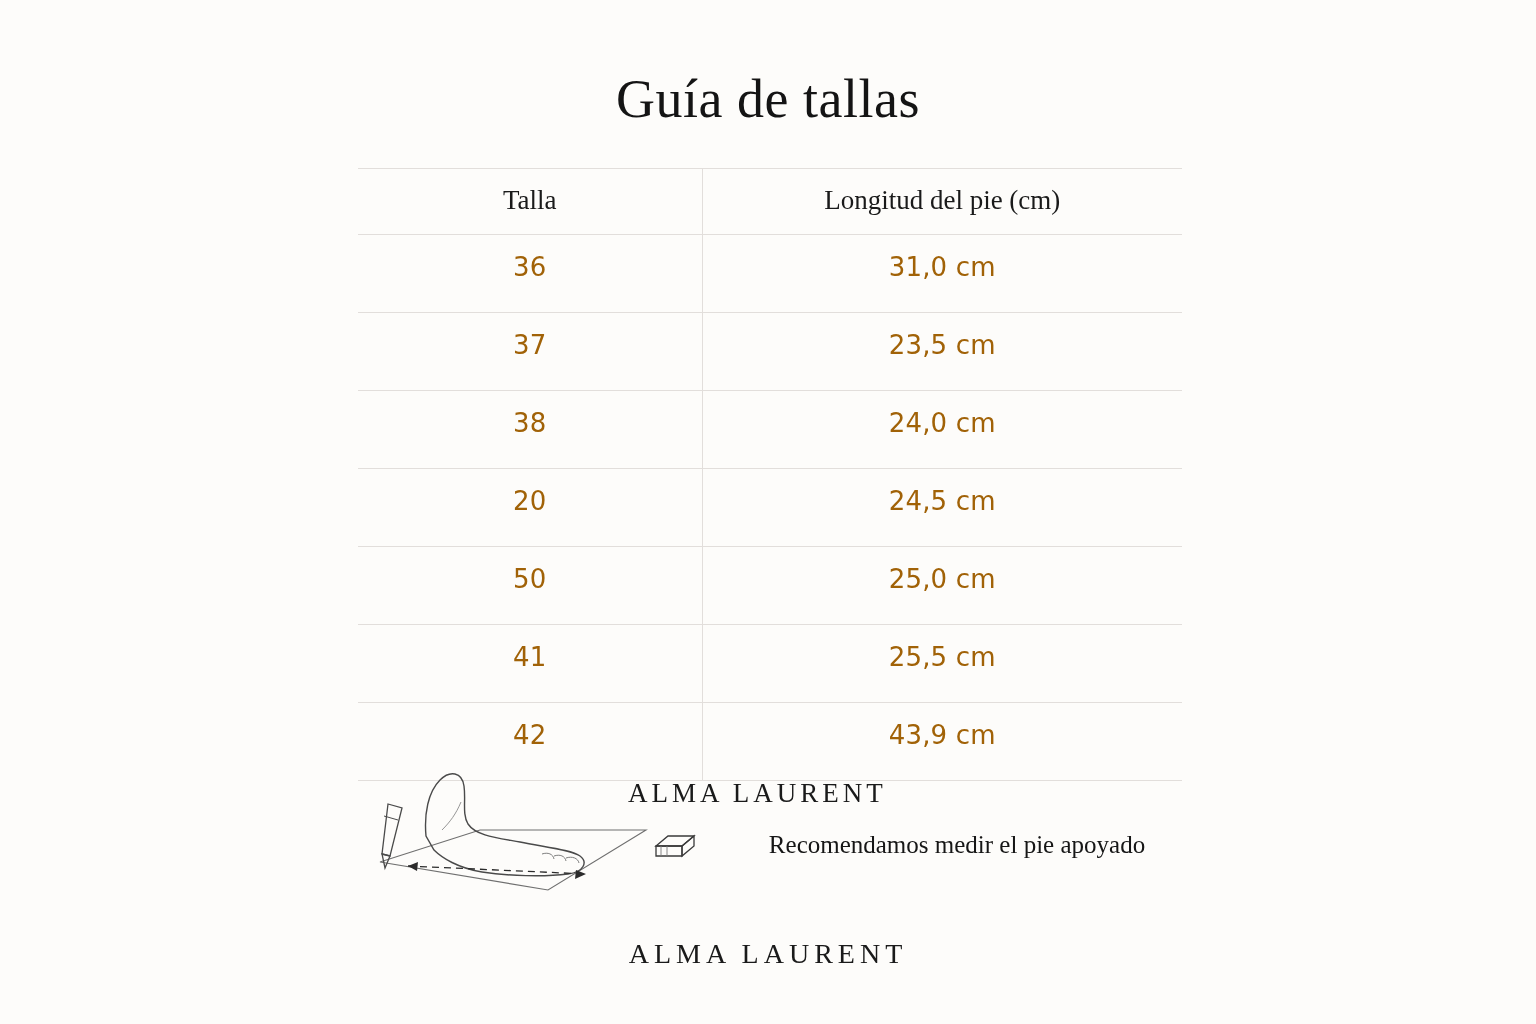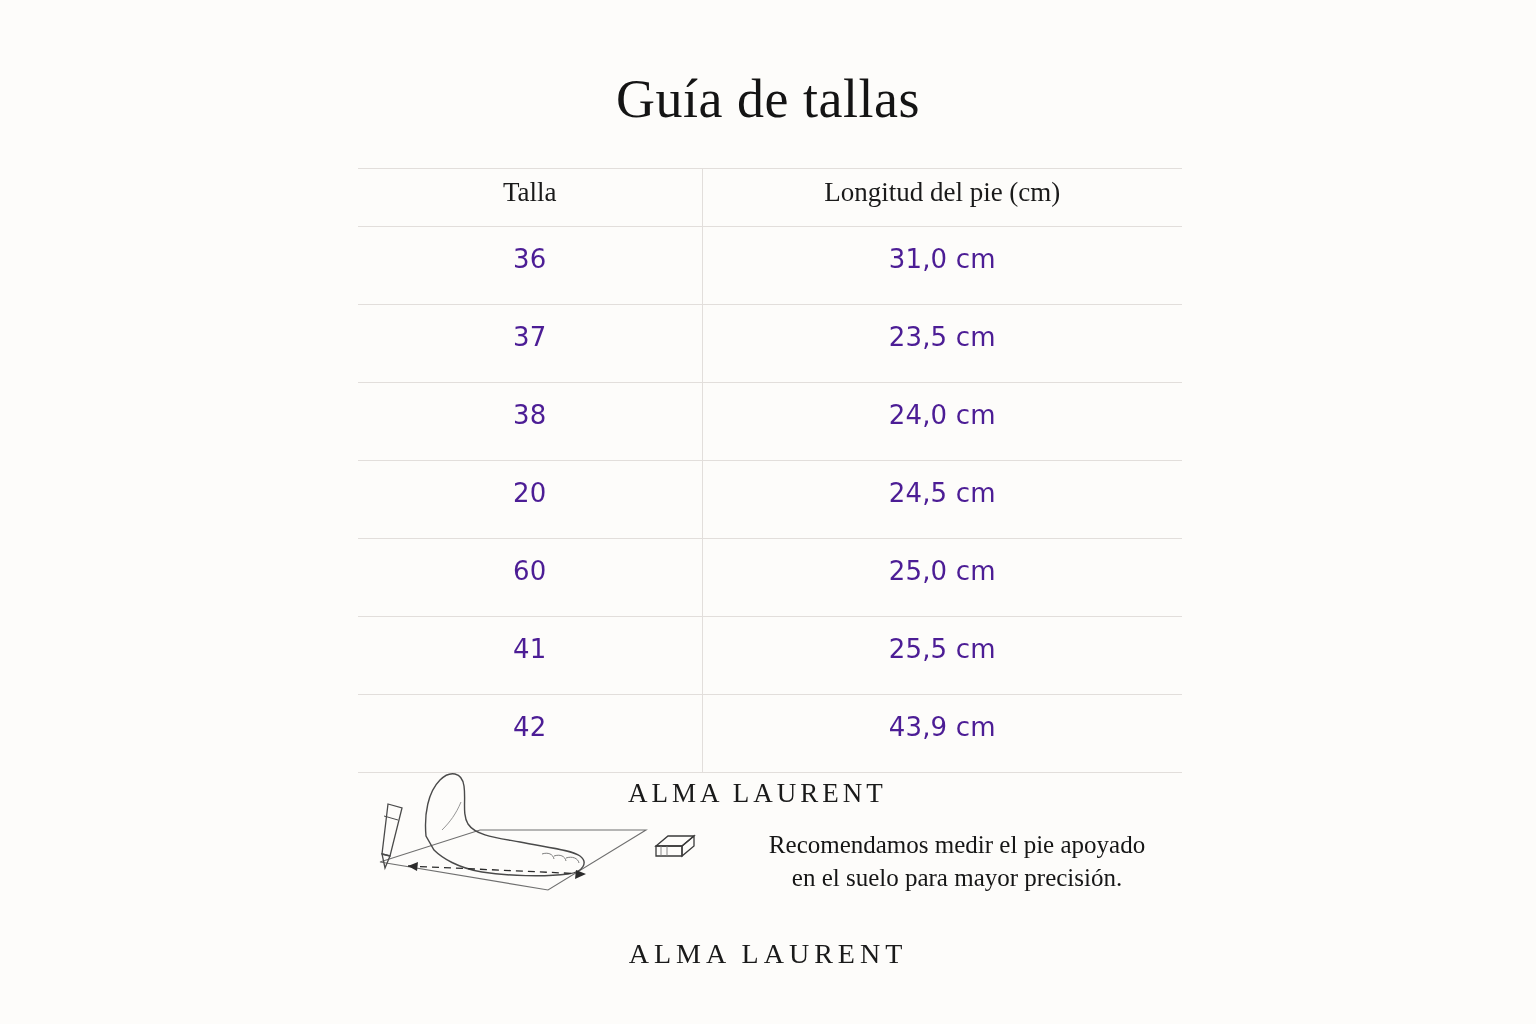--- a/index.html
+++ b/index.html
@@ -47,29 +47,29 @@
   .size-table col.c2 { width: 480px; }
 
   .size-table th,
   .size-table td {
     text-align: center;
     border-bottom: 1px solid #e2dedb;
   }
   .size-table thead th {
     font-weight: 400;
     font-size: 27px;
-    padding: 8px 0 18px 0;
+    padding: 16px 0 18px 0;
     color: #1a1a1a;
     border-top: 1px solid #e2dedb;
   }
   .size-table tbody td {
     font-family: "DejaVu Sans", sans-serif;
     font-size: 26px;
     padding: 17px 0 30px 0;
-    color: #4c1d95;
+    color: #a16207;
     letter-spacing: 0.2px;
   }
   .size-table .col-div {
     border-left: 1px solid #e2dedb;
     margin-left: 12px;
   }
   .size-table tbody tr:last-child td {
     border-bottom: 1px solid #e2dedb;
   }
 
@@ -158,21 +158,21 @@
       </tr>
       <tr>
         <td>38</td>
         <td class="col-div">24,0 cm</td>
       </tr>
       <tr>
         <td>20</td>
         <td class="col-div">24,5 cm</td>
       </tr>
       <tr>
-        <td>60</td>
+        <td>50</td>
         <td class="col-div">25,0 cm</td>
       </tr>
       <tr>
         <td>41</td>
         <td class="col-div">25,5 cm</td>
       </tr>
       <tr>
         <td>42</td>
         <td class="col-div">43,9 cm</td>
       </tr>
@@ -212,20 +212,19 @@
     <div class="note-wrap">
       <svg class="note-icon" width="46" height="30" viewBox="0 0 46 30">
         <polygon points="4,14 16,4 42,4 30,14" fill="none" stroke="#3a3a3a" stroke-width="1.3"></polygon>
         <polygon points="4,14 30,14 30,24 4,24" fill="none" stroke="#3a3a3a" stroke-width="1.3"></polygon>
         <polygon points="30,14 42,4 42,14 30,24" fill="none" stroke="#3a3a3a" stroke-width="1.3"></polygon>
         <line x1="9" y1="14" x2="9" y2="24" stroke="#7a7a7a" stroke-width="0.9"></line>
         <line x1="15" y1="14" x2="15" y2="24" stroke="#7a7a7a" stroke-width="0.9"></line>
       </svg>
       <div class="note-text">
         <div>Recomendamos medir el pie apoyado</div>
-        <div>en el suelo para mayor precisión.</div>
       </div>
     </div>
   </div>
 
   <div class="brand-bottom">ALMA  LAURENT</div>
 
 </div>
 
 </body></html>

